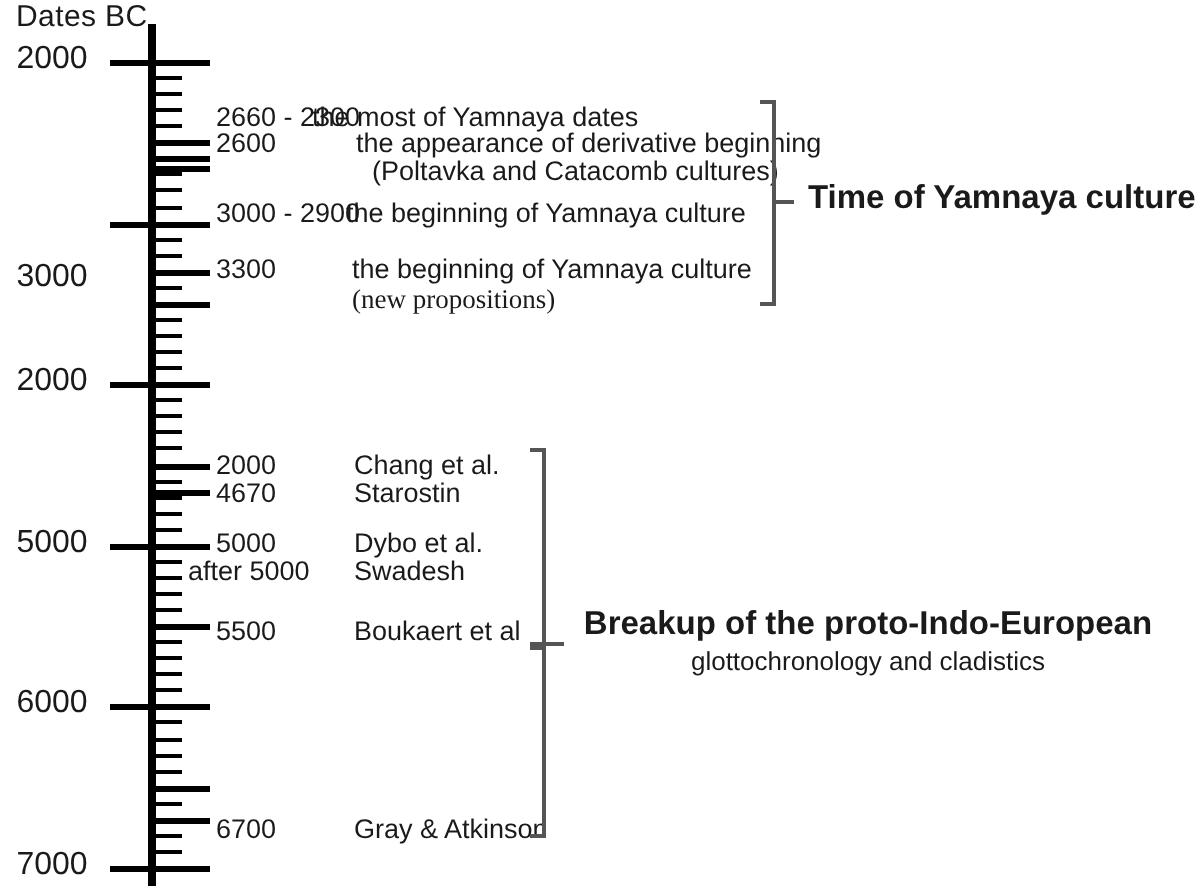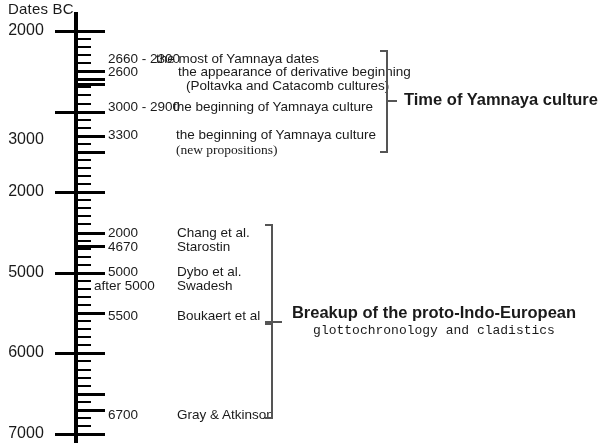--- a/index.html
+++ b/index.html
@@ -143,21 +143,20 @@
     font-size: 16.5px;
     font-weight: bold;
     line-height: 20px;
     white-space: nowrap;
   }
   .caption-block .sub {
     font-size: 13px;
     font-weight: normal;
     line-height: 18px;
     white-space: nowrap;
-    font-family: Liberation Mono, monospace;
   }
 </style>
 </head>
 <body>
 
 <div id="page">
 
   <div class="axis-header">Dates BC</div>
 
   <div class="axis-spine"></div>

